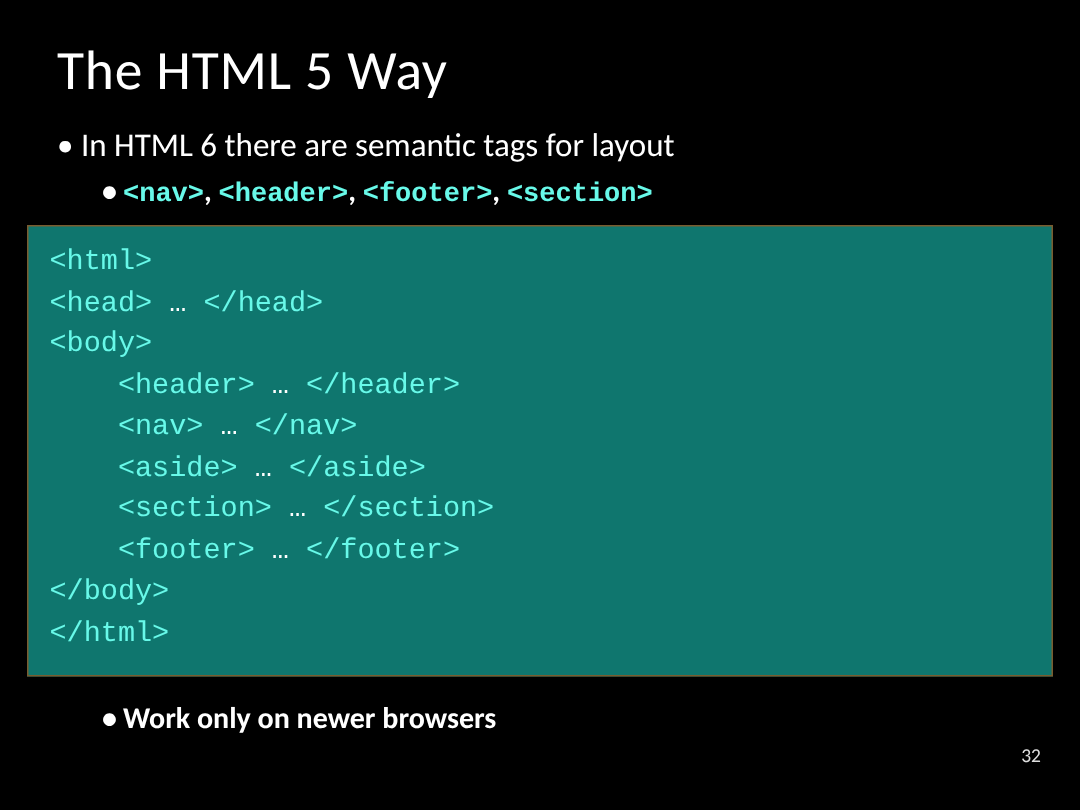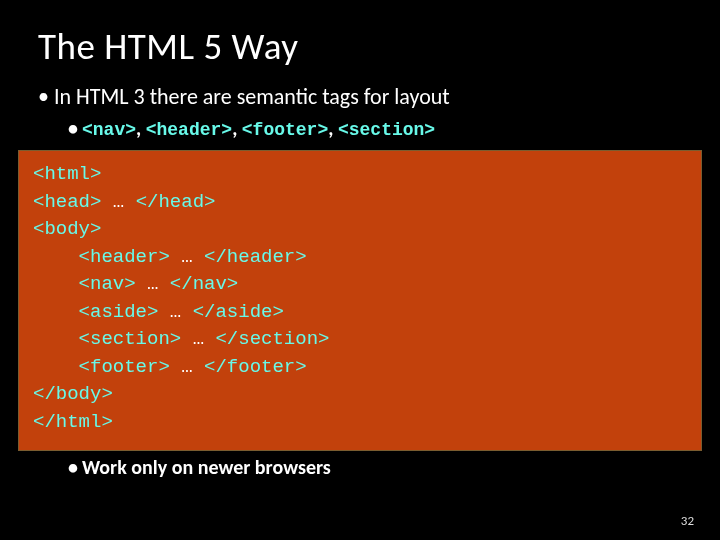--- a/index.html
+++ b/index.html
@@ -54,51 +54,51 @@
     top: 0;
     color: #fff;
   }
   .codespan {
     font-family: Consolas, "Courier New", monospace;
     color: #68f9e9;
     font-size: 18px;
   }
   .codebox {
     border: 1px solid #7a5c2f;
-    background: #c2410c;
+    background: #0f766e;
     margin-top: 10px;
     margin-left: -20px;
     margin-right: -20px;
     padding: 10px 14px 14px 14px;
     font-family: Consolas, "Courier New", monospace;
     color: #68f9e9;
     font-size: 19px;
     line-height: 1.45;
     white-space: pre;
   }
   .codebox .w { color: #fff; }
   .under-bullet {
-    margin-top: 4px;
+    margin-top: 16px;
   }
   .pagenum {
     position: absolute;
-    bottom: 12px;
+    bottom: 28px;
     right: 26px;
     font-size: 13px;
     color: #ddd;
   }
 </style>
 </head>
 <body>
 
 <div class="slide">
 
   <div class="title">The HTML 5 Way</div>
 
-  <div class="bullet1">In HTML 3 there are semantic tags for layout</div>
+  <div class="bullet1">In HTML 6 there are semantic tags for layout</div>
 
   <div class="bullet2">
     <span class="codespan">&lt;nav&gt;</span><span>, </span><span class="codespan">&lt;header&gt;</span><span>, </span><span class="codespan">&lt;footer&gt;</span><span>, </span><span class="codespan">&lt;section&gt;</span>
   </div>
 
   <div class="codebox"><span>&lt;html&gt;</span>
 <span>&lt;head&gt;</span><span class="w"> … </span><span>&lt;/head&gt;</span>
 <span>&lt;body&gt;</span>
 <span>    &lt;header&gt;</span><span class="w"> … </span><span>&lt;/header&gt;</span>
 <span>    &lt;nav&gt;</span><span class="w"> … </span><span>&lt;/nav&gt;</span>

